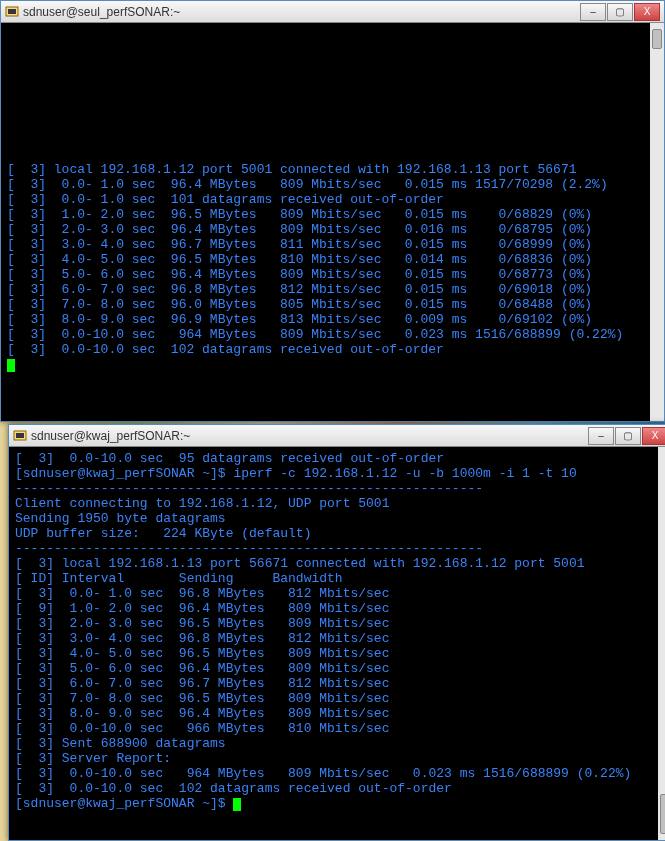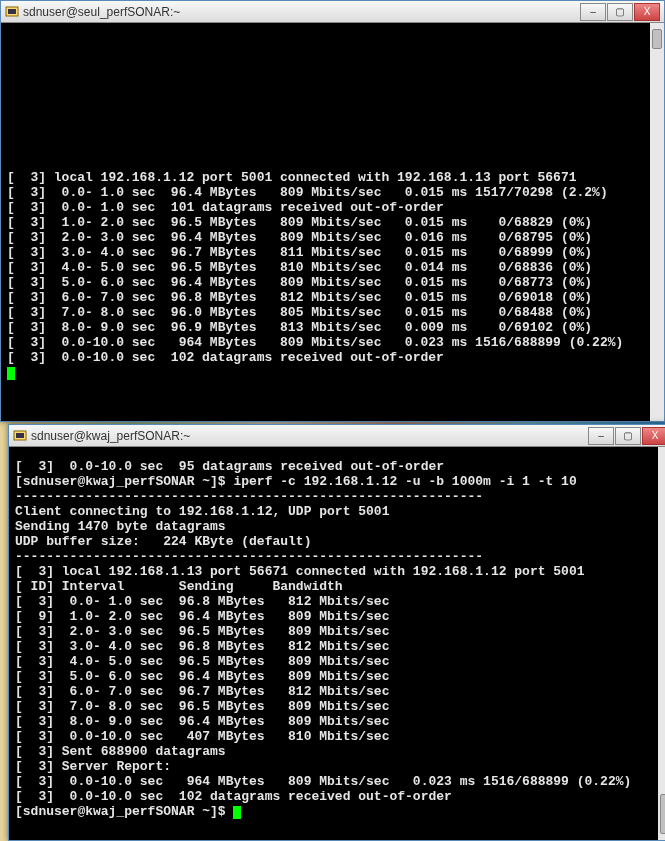--- a/index.html
+++ b/index.html
@@ -45,28 +45,27 @@
     border: 1px solid #888;
     display: inline-flex;
     align-items: center;
     justify-content: center;
     font-family: sans-serif;
     font-size: 10px;
   }
   .win-btn.close { background: linear-gradient(#e88,#c44); color: #fff; border-color: #a33;}
   .terminal {
     background: #000;
-    color: #e5e5e5;
-    padding: 12px 6px;
+    color: #3b82f6;
+    padding: 4px 6px;
     white-space: pre;
     line-height: 15px;
     height: calc(100% - 22px);
     overflow: hidden;
     position: relative;
-    font-weight: bold;
   }
   .scrollbar {
     position: absolute;
     right: 0; top: 22px; bottom: 0;
     width: 14px;
     background: #e8e8e8;
   }
   .scroll-thumb {
     position: absolute;
     left: 2px; right: 2px;
@@ -141,35 +140,35 @@
     <span class="win-controls">
       <span class="win-btn">–</span>
       <span class="win-btn">▢</span>
       <span class="win-btn close">X</span>
     </span>
   </div>
   <div class="terminal"><span>[  3]  0.0-10.0 sec  95 datagrams received out-of-order</span>
 <span>[sdnuser@kwaj_perfSONAR ~]$ iperf -c 192.168.1.12 -u -b 1000m -i 1 -t 10</span>
 <span>------------------------------------------------------------</span>
 <span>Client connecting to 192.168.1.12, UDP port 5001</span>
-<span>Sending 1470 byte datagrams</span>
+<span>Sending 1950 byte datagrams</span>
 <span>UDP buffer size:   224 KByte (default)</span>
 <span>------------------------------------------------------------</span>
 <span>[  3] local 192.168.1.13 port 56671 connected with 192.168.1.12 port 5001</span>
 <span>[ ID] Interval       Sending     Bandwidth</span>
 <span>[  3]  0.0- 1.0 sec  96.8 MBytes   812 Mbits/sec</span>
 <span>[  9]  1.0- 2.0 sec  96.4 MBytes   809 Mbits/sec</span>
 <span>[  3]  2.0- 3.0 sec  96.5 MBytes   809 Mbits/sec</span>
 <span>[  3]  3.0- 4.0 sec  96.8 MBytes   812 Mbits/sec</span>
 <span>[  3]  4.0- 5.0 sec  96.5 MBytes   809 Mbits/sec</span>
 <span>[  3]  5.0- 6.0 sec  96.4 MBytes   809 Mbits/sec</span>
 <span>[  3]  6.0- 7.0 sec  96.7 MBytes   812 Mbits/sec</span>
 <span>[  3]  7.0- 8.0 sec  96.5 MBytes   809 Mbits/sec</span>
 <span>[  3]  8.0- 9.0 sec  96.4 MBytes   809 Mbits/sec</span>
-<span>[  3]  0.0-10.0 sec   407 MBytes   810 Mbits/sec</span>
+<span>[  3]  0.0-10.0 sec   966 MBytes   810 Mbits/sec</span>
 <span>[  3] Sent 688900 datagrams</span>
 <span>[  3] Server Report:</span>
 <span>[  3]  0.0-10.0 sec   964 MBytes   809 Mbits/sec   0.023 ms 1516/688899 (0.22%)</span>
 <span>[  3]  0.0-10.0 sec  102 datagrams received out-of-order</span>
 <span>[sdnuser@kwaj_perfSONAR ~]$ </span><span class="cursor"></span></div>
   <div class="scrollbar">
     <div class="scroll-thumb" style="bottom:6px;height:40px"></div>
   </div>
 </div>
 

